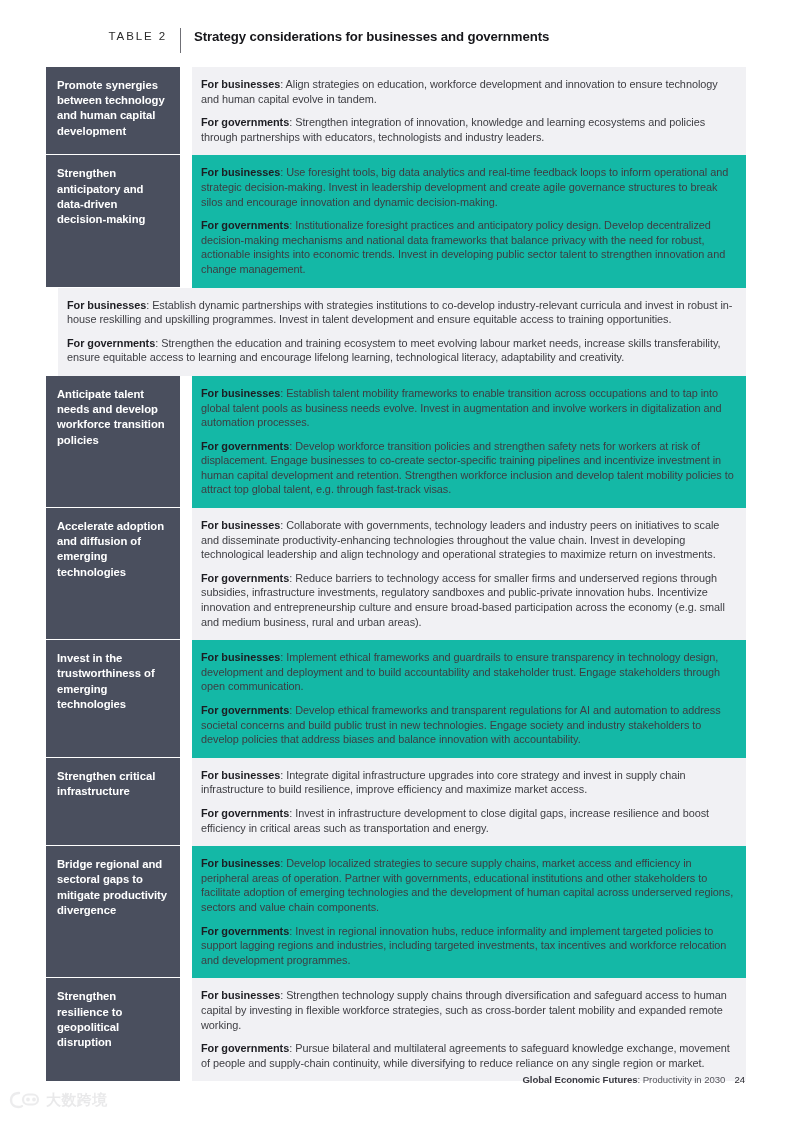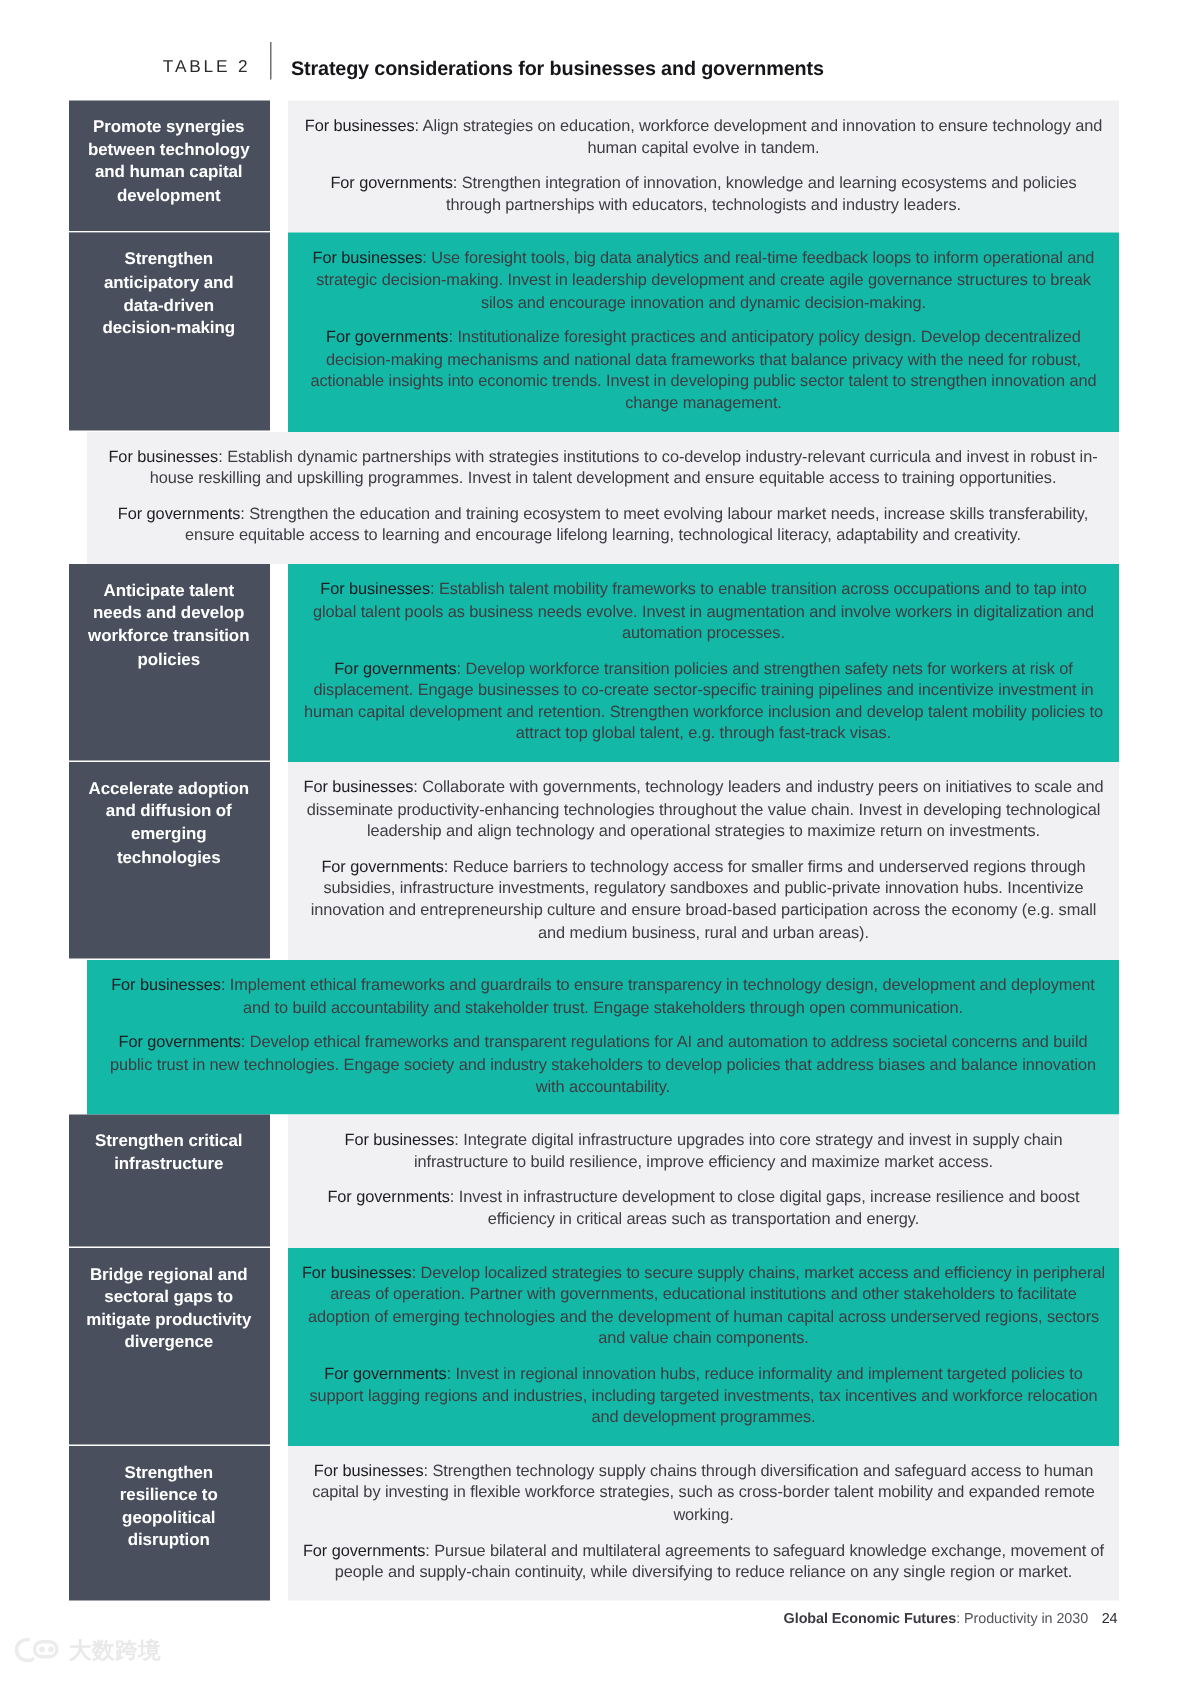--- a/index.html
+++ b/index.html
@@ -19,21 +19,21 @@
   }
 
   
   .table-head {
     position: absolute;
     left: 46px;
     top: 28px;
     width: 700px;
     height: 26px;
     display: flex;
-    align-items: flex-end;
+    align-items: flex-start;
   }
   .table-num {
     width: 134px;
     text-align: right;
     padding-right: 13px;
     font-size: 11.5px;
     letter-spacing: 1.9px;
     color: #2b2b2b;
     font-weight: 400;
     line-height: 17px;
@@ -59,21 +59,20 @@
   .table {
     position: absolute;
     left: 46px;
     top: 67px;
     width: 700px;
   }
   .row {
     display: flex;
     align-items: stretch;
     background: #ffffff;
-    text-align: center;
   }
   .row.tint .body { background: #f1f1f4; }
   .row.plain .body { background: #14b8a6; }
 
   .label {
     width: 134px;
     flex: 0 0 134px;
     background: #4a4f5e;
     color: #ffffff;
     font-size: 11.3px;
@@ -96,21 +95,21 @@
     padding: 10px 9px 11px 9px;
     color: #3d3d42;
     font-size: 10.9px;
     line-height: 14.6px;
   }
   .body p {
     margin: 0 0 9px 0;
     letter-spacing: -0.05px;
   }
   .body p:last-child { margin-bottom: 0; }
-  .body .lead { font-weight: normal; color: #1d1d22; }
+  .body .lead { font-weight: bold; color: #1d1d22; }
 
   
   .footer {
     position: absolute;
     right: 48px;
     top: 1074px;
     font-size: 9.6px;
     color: #55555c;
     letter-spacing: -0.05px;
     white-space: nowrap;
@@ -186,20 +185,21 @@
       </div>
       <div class="row tint">
         <div class="label">Accelerate adoption and diffusion of emerging technologies</div>
         <div class="gap"></div>
         <div class="body">
           <p><span class="lead">For businesses</span><span>: </span><span>Collaborate with governments, technology leaders and industry peers on initiatives to scale and disseminate productivity-enhancing technologies throughout the value chain. Invest in developing technological leadership and align technology and operational strategies to maximize return on investments.</span></p>
           <p><span class="lead">For governments</span><span>: </span><span>Reduce barriers to technology access for smaller firms and underserved regions through subsidies, infrastructure investments, regulatory sandboxes and public-private innovation hubs. Incentivize innovation and entrepreneurship culture and ensure broad-based participation across the economy (e.g. small and medium business, rural and urban areas).</span></p>
         </div>
       </div>
       <div class="row plain">
+        <div class="label">Invest in the trustworthiness of emerging technologies</div>
         <div class="gap"></div>
         <div class="body">
           <p><span class="lead">For businesses</span><span>: </span><span>Implement ethical frameworks and guardrails to ensure transparency in technology design, development and deployment and to build accountability and stakeholder trust. Engage stakeholders through open communication.</span></p>
           <p><span class="lead">For governments</span><span>: </span><span>Develop ethical frameworks and transparent regulations for AI and automation to address societal concerns and build public trust in new technologies. Engage society and industry stakeholders to develop policies that address biases and balance innovation with accountability.</span></p>
         </div>
       </div>
       <div class="row tint">
         <div class="label">Strengthen critical infrastructure</div>
         <div class="gap"></div>
         <div class="body">

